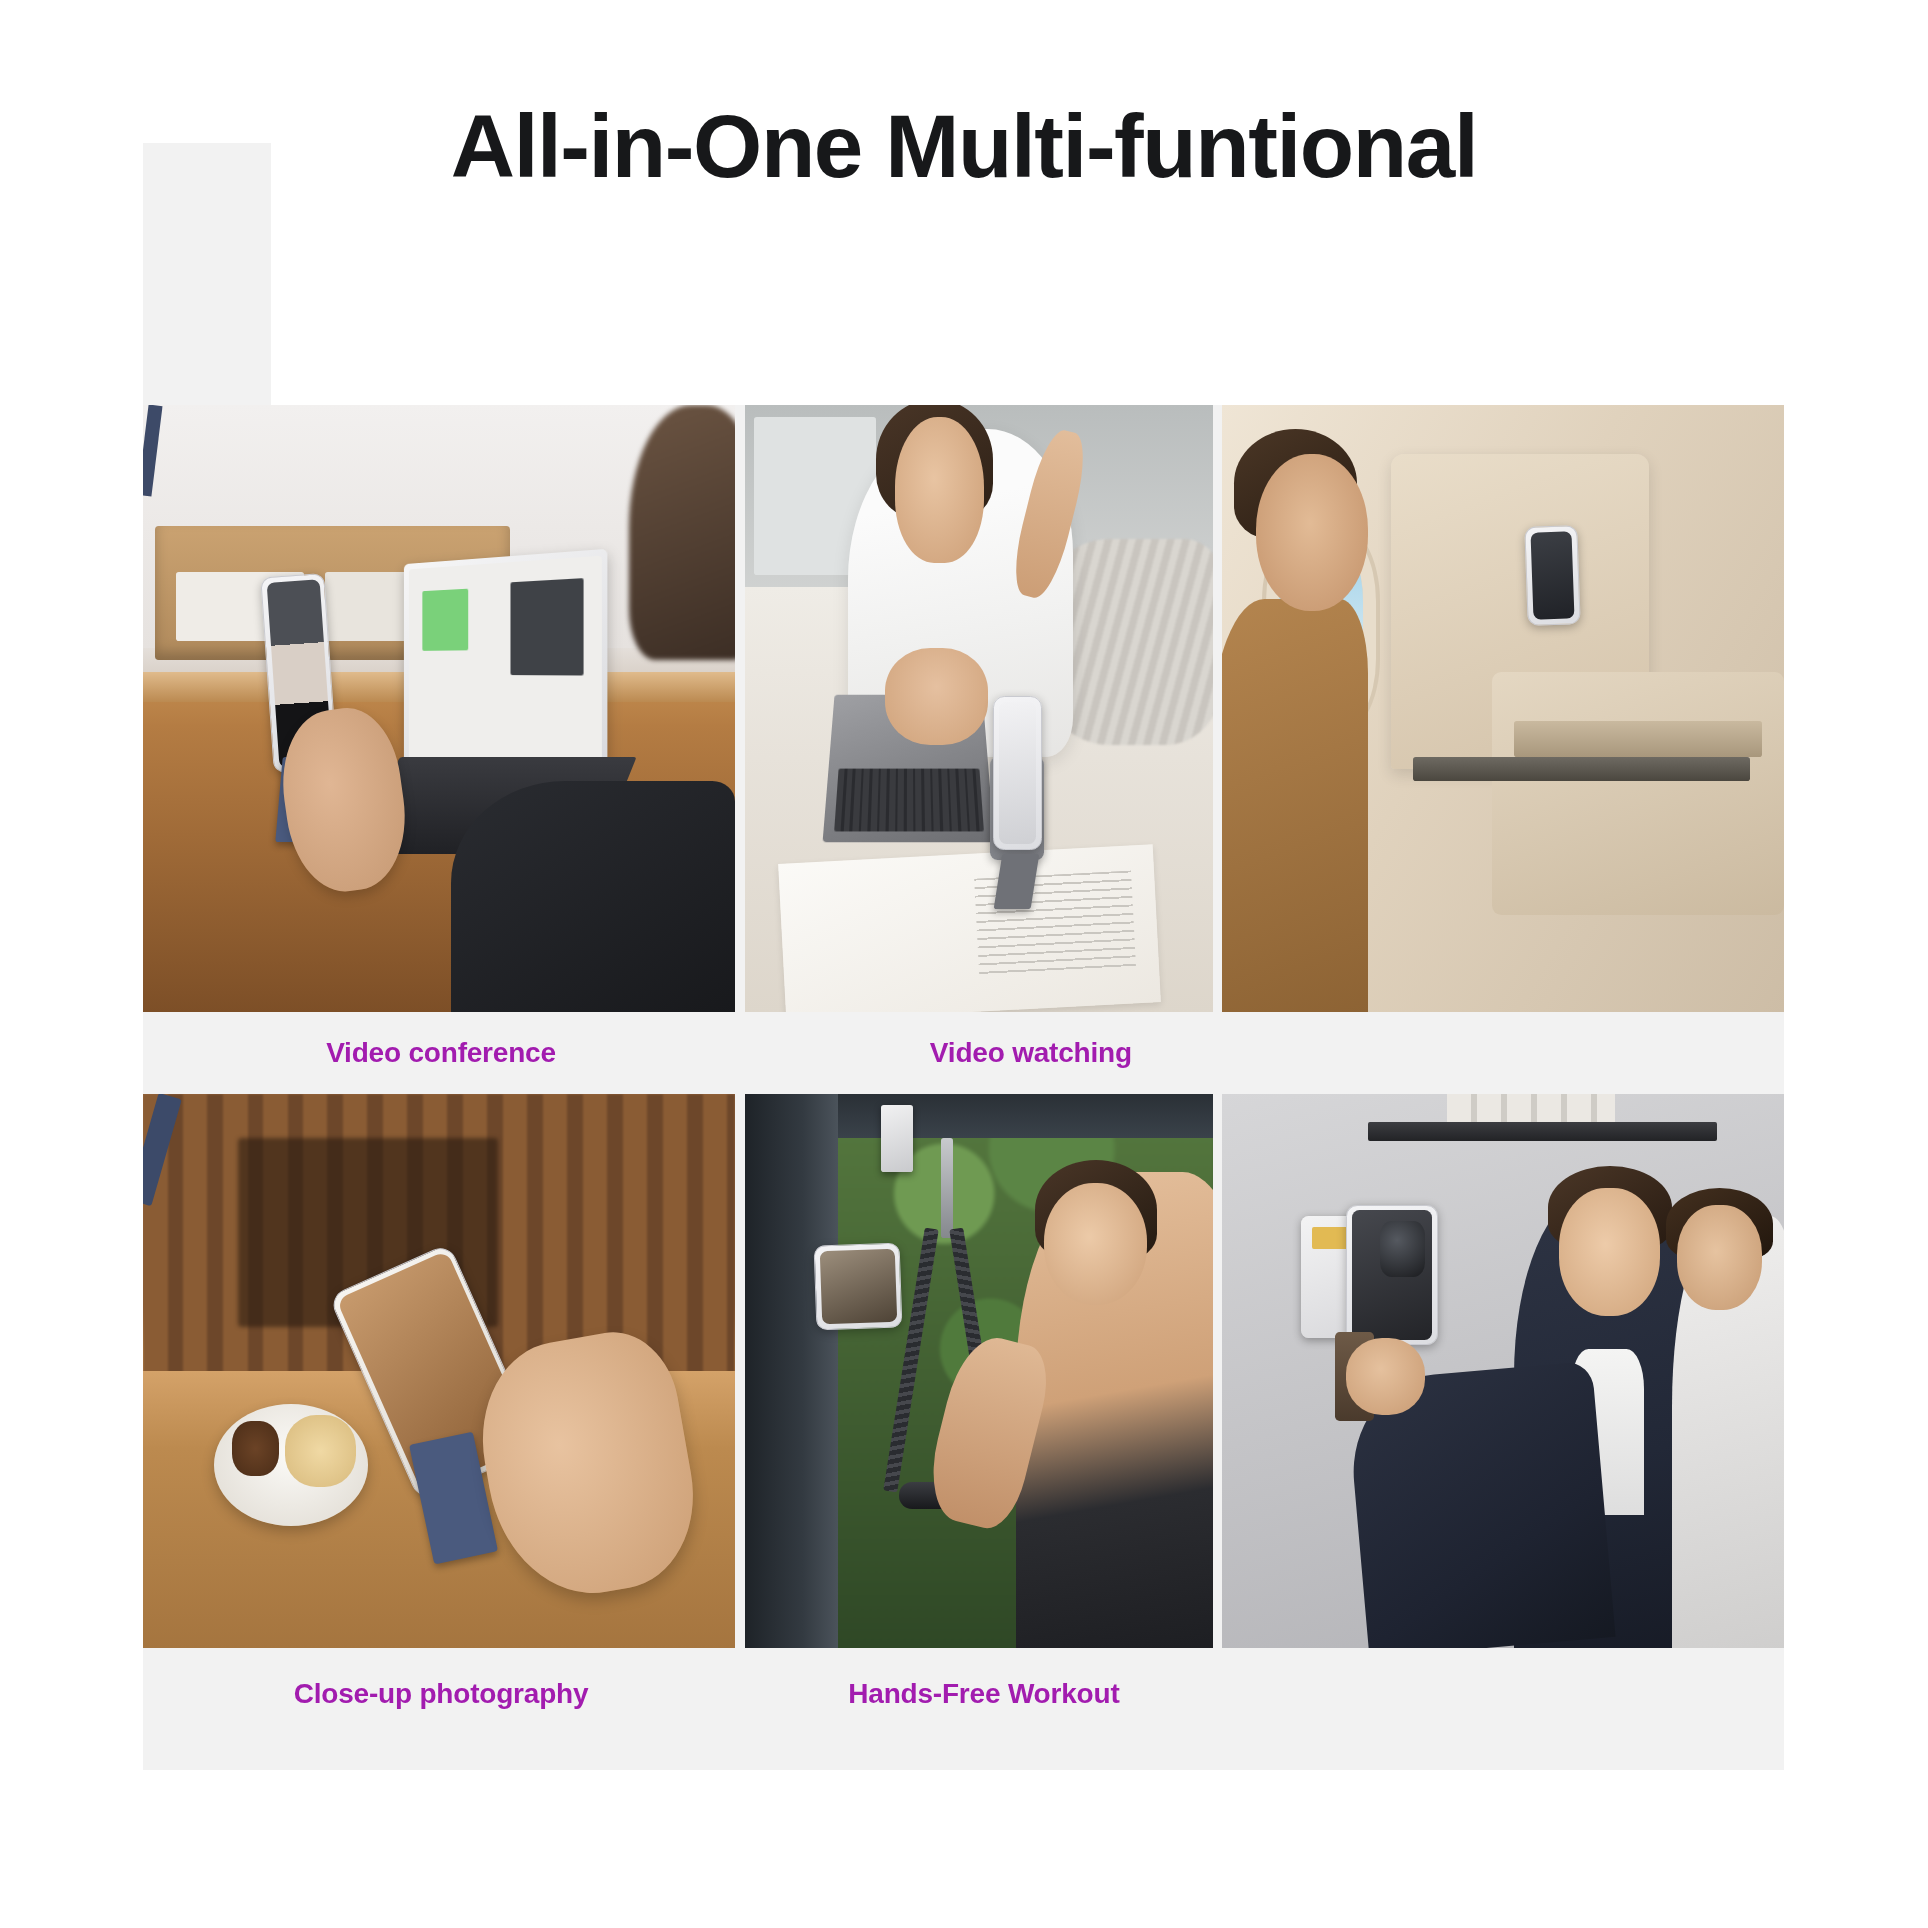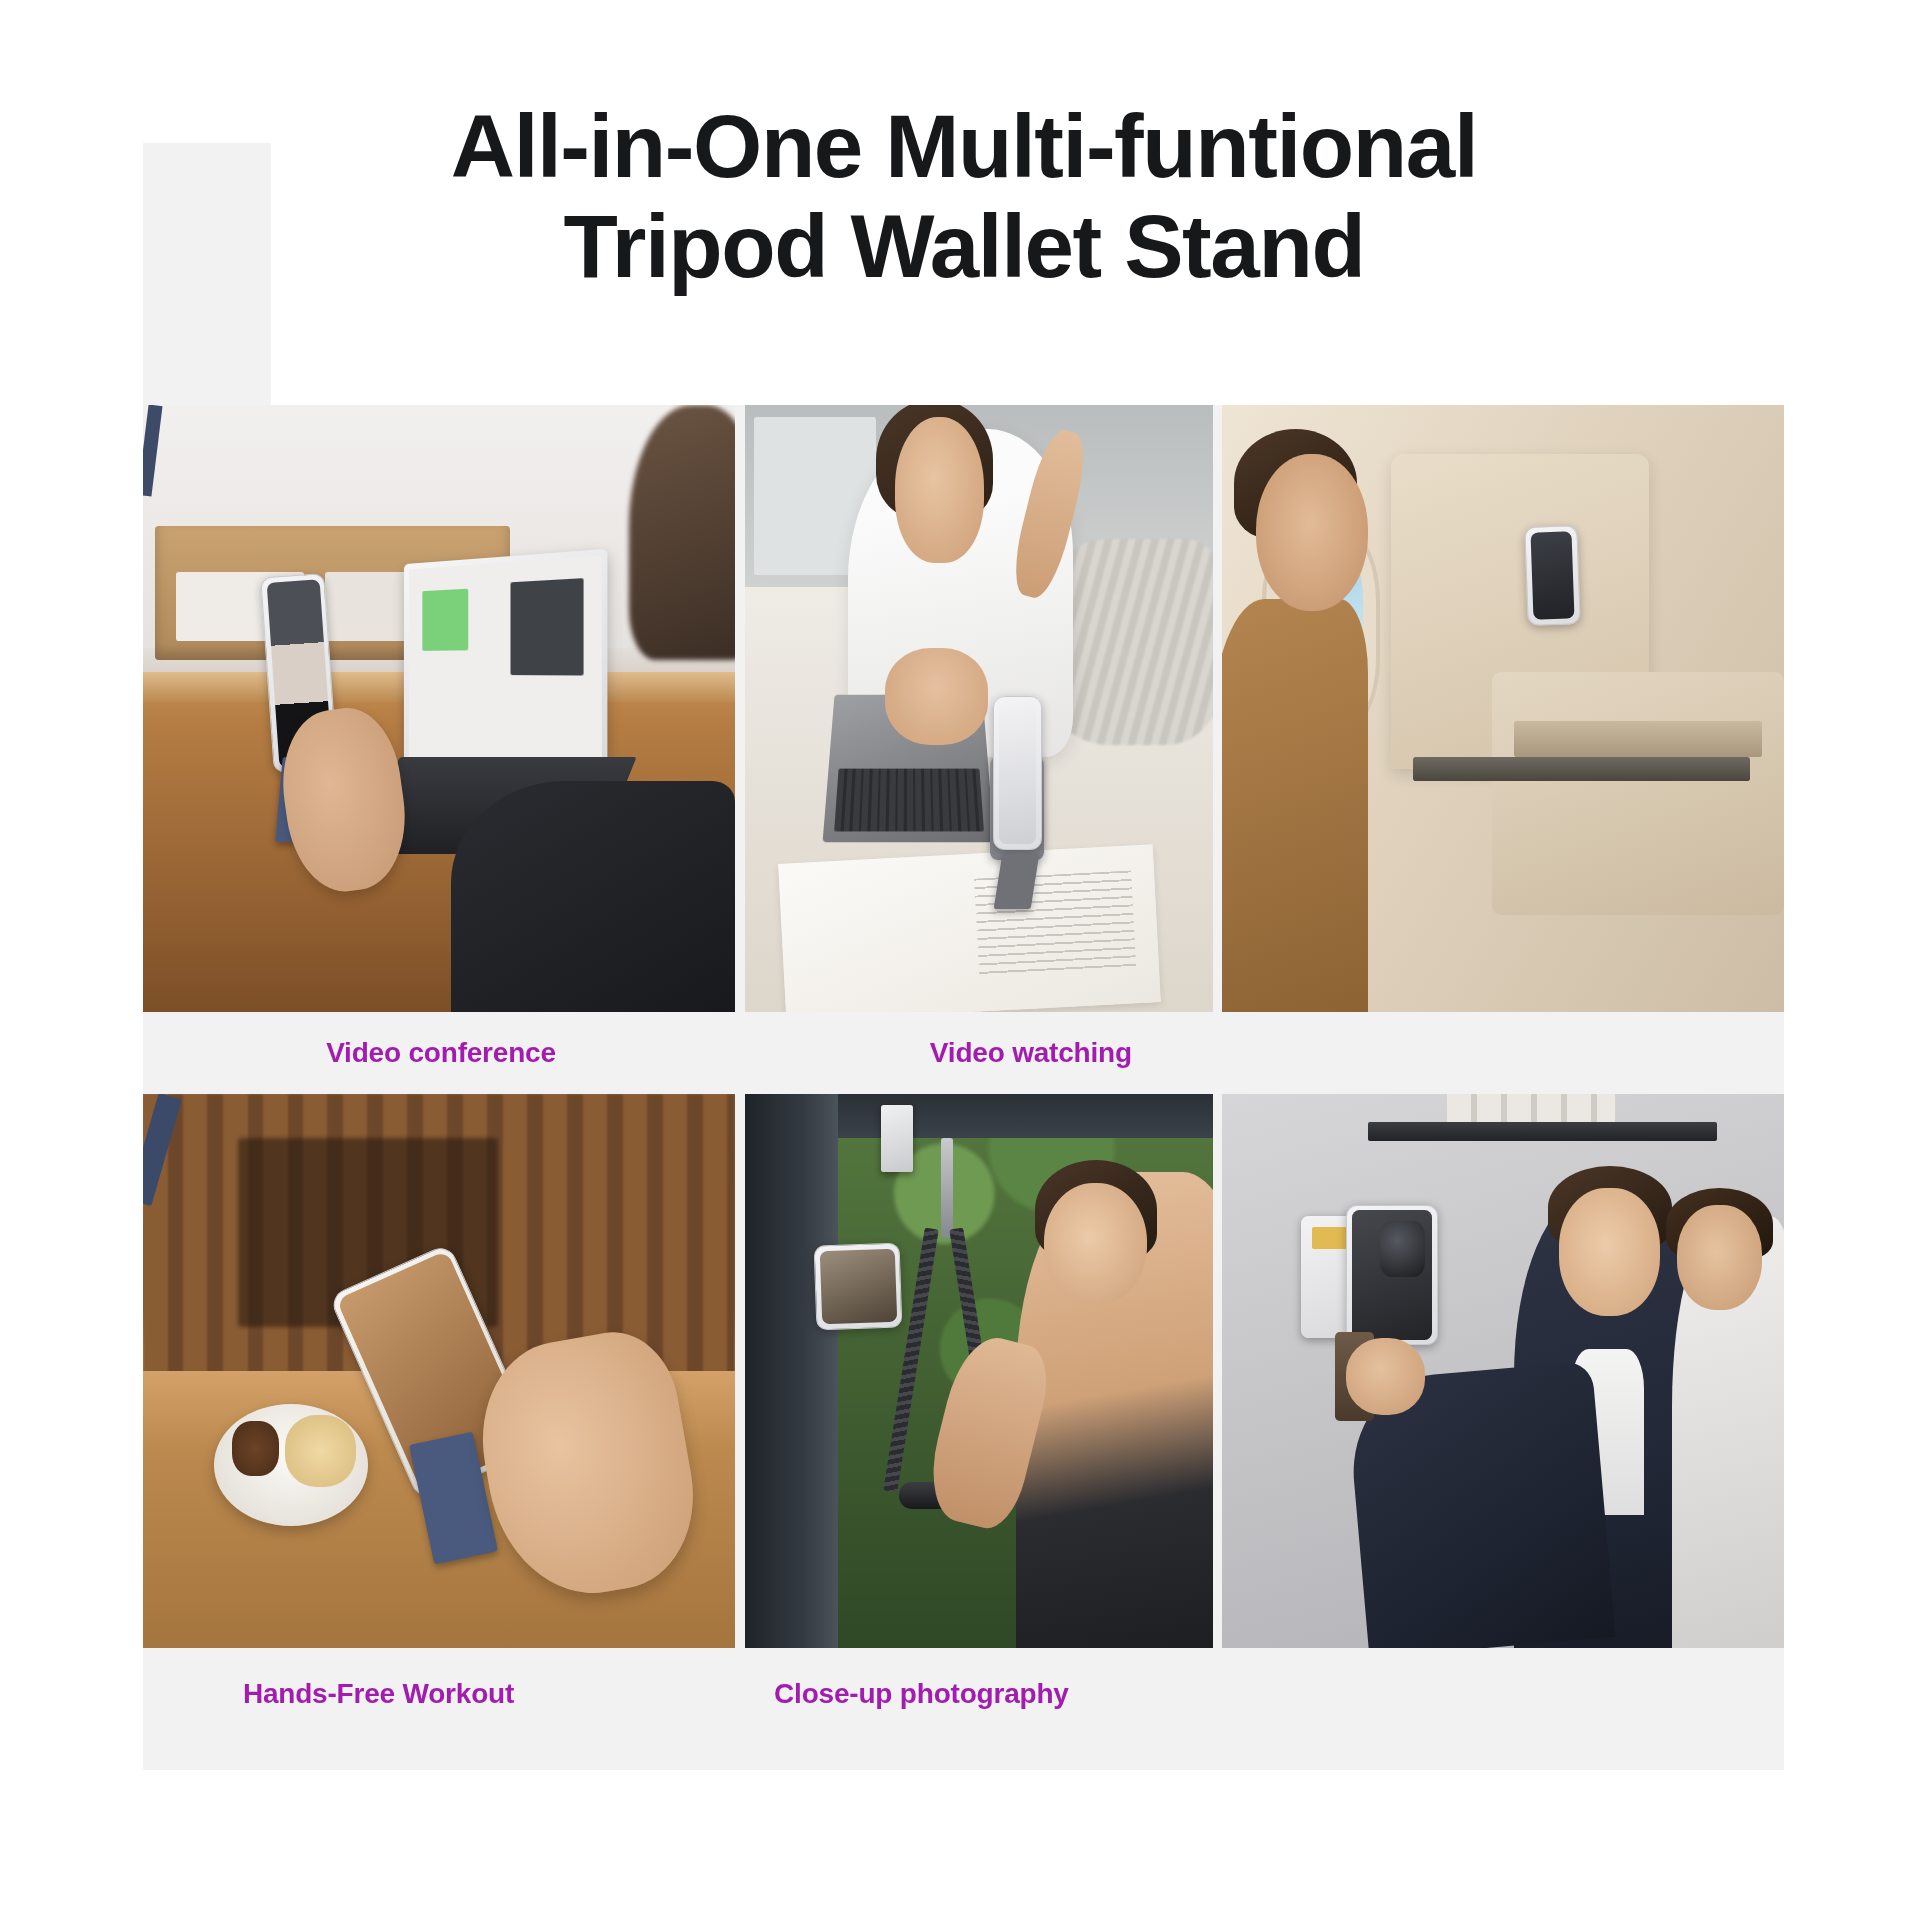--- a/index.html
+++ b/index.html
@@ -288,21 +288,20 @@
       background:linear-gradient(150deg,#44301f,#21160d);border-radius:50% 50% 26% 30%;}
 </style>
 </head>
 <body>
 
 <div class="panel"></div>
 <div class="panel-notch"></div>
 
 <div class="title-block">
   <span class="title-line">All-in-One Multi-funtional</span>
-  <span class="title-line">Tripod Wallet Stand</span>
 </div>
 
 <div class="grid">
 
   <div class="row images r1">
 
     <div class="cell c1">
       <div class="photo">
         <div class="sc1">
           <div class="wall"></div>
@@ -445,18 +444,18 @@
           </div>
           <div class="lens"></div>
           <div class="gripbar"></div>
           <div class="handF"></div>
         </div>
       </div>
     </div>
   </div>
 
   <div class="caption-row r2">
+    <div class="caption c1">Close-up photography</div>
     <div class="caption c2">Hands-Free Workout</div>
-    <div class="caption c1">Close-up photography</div>
   </div>
 
 </div>
 
 
 </body></html>

